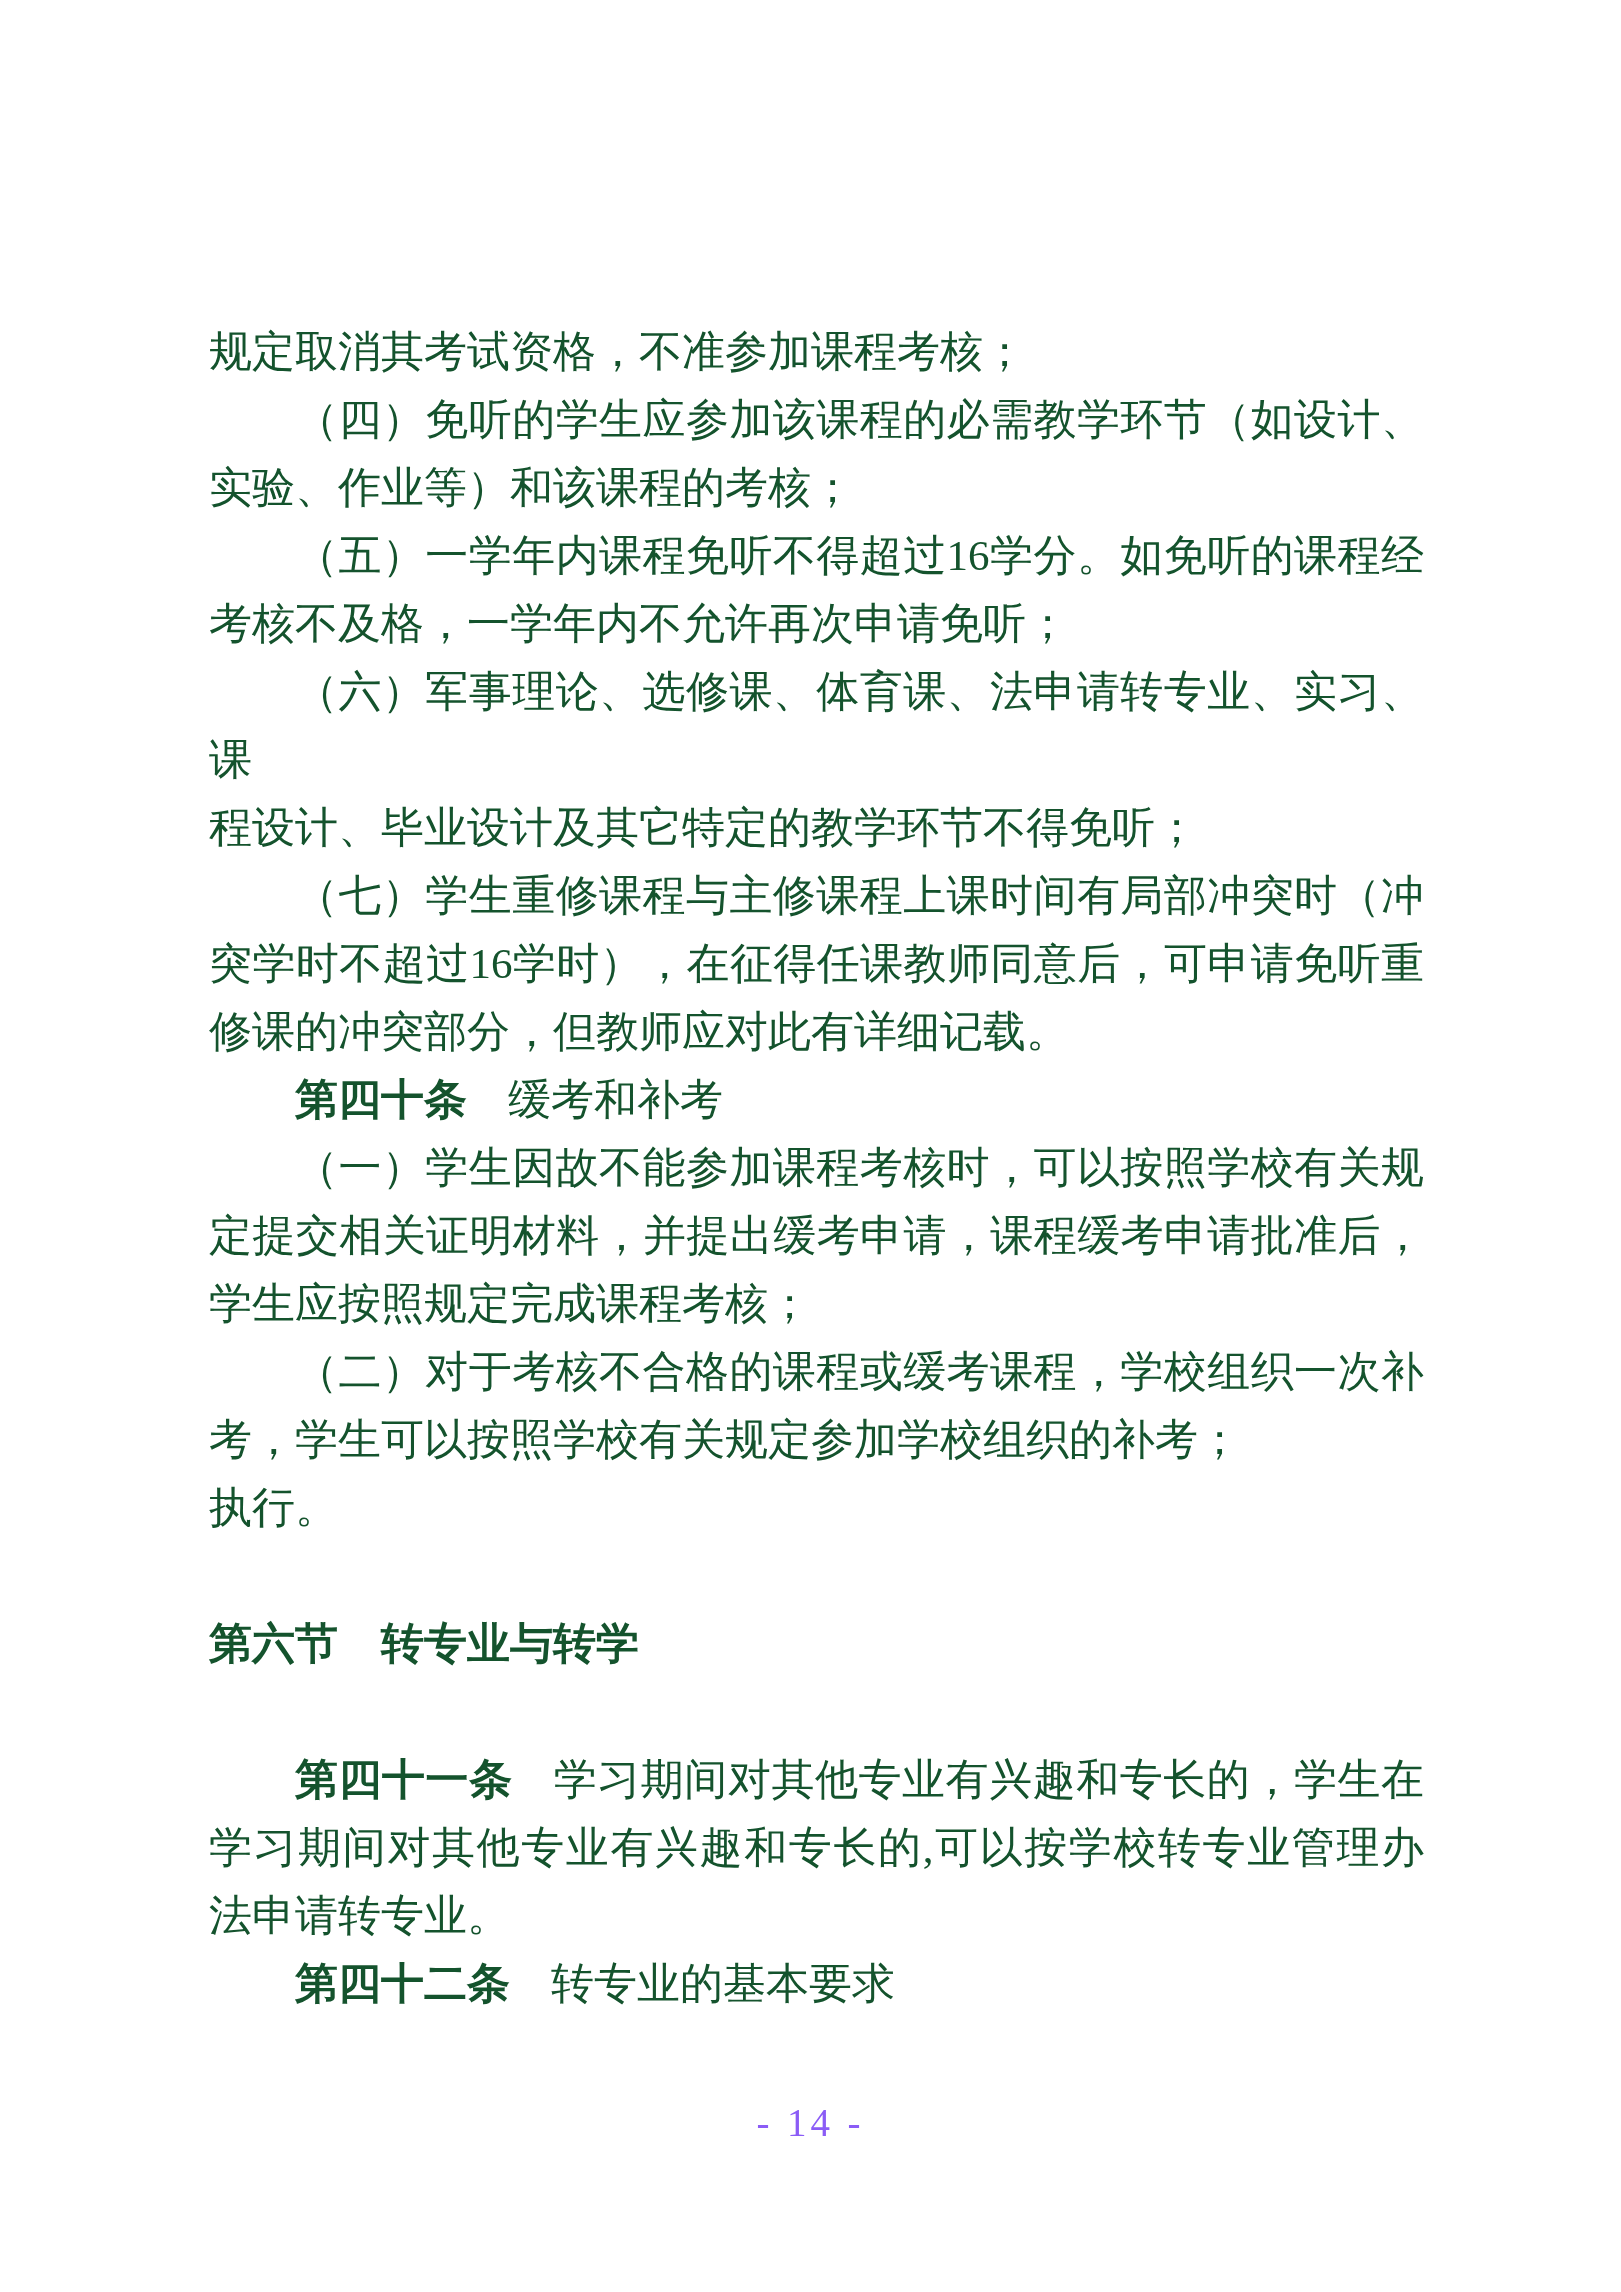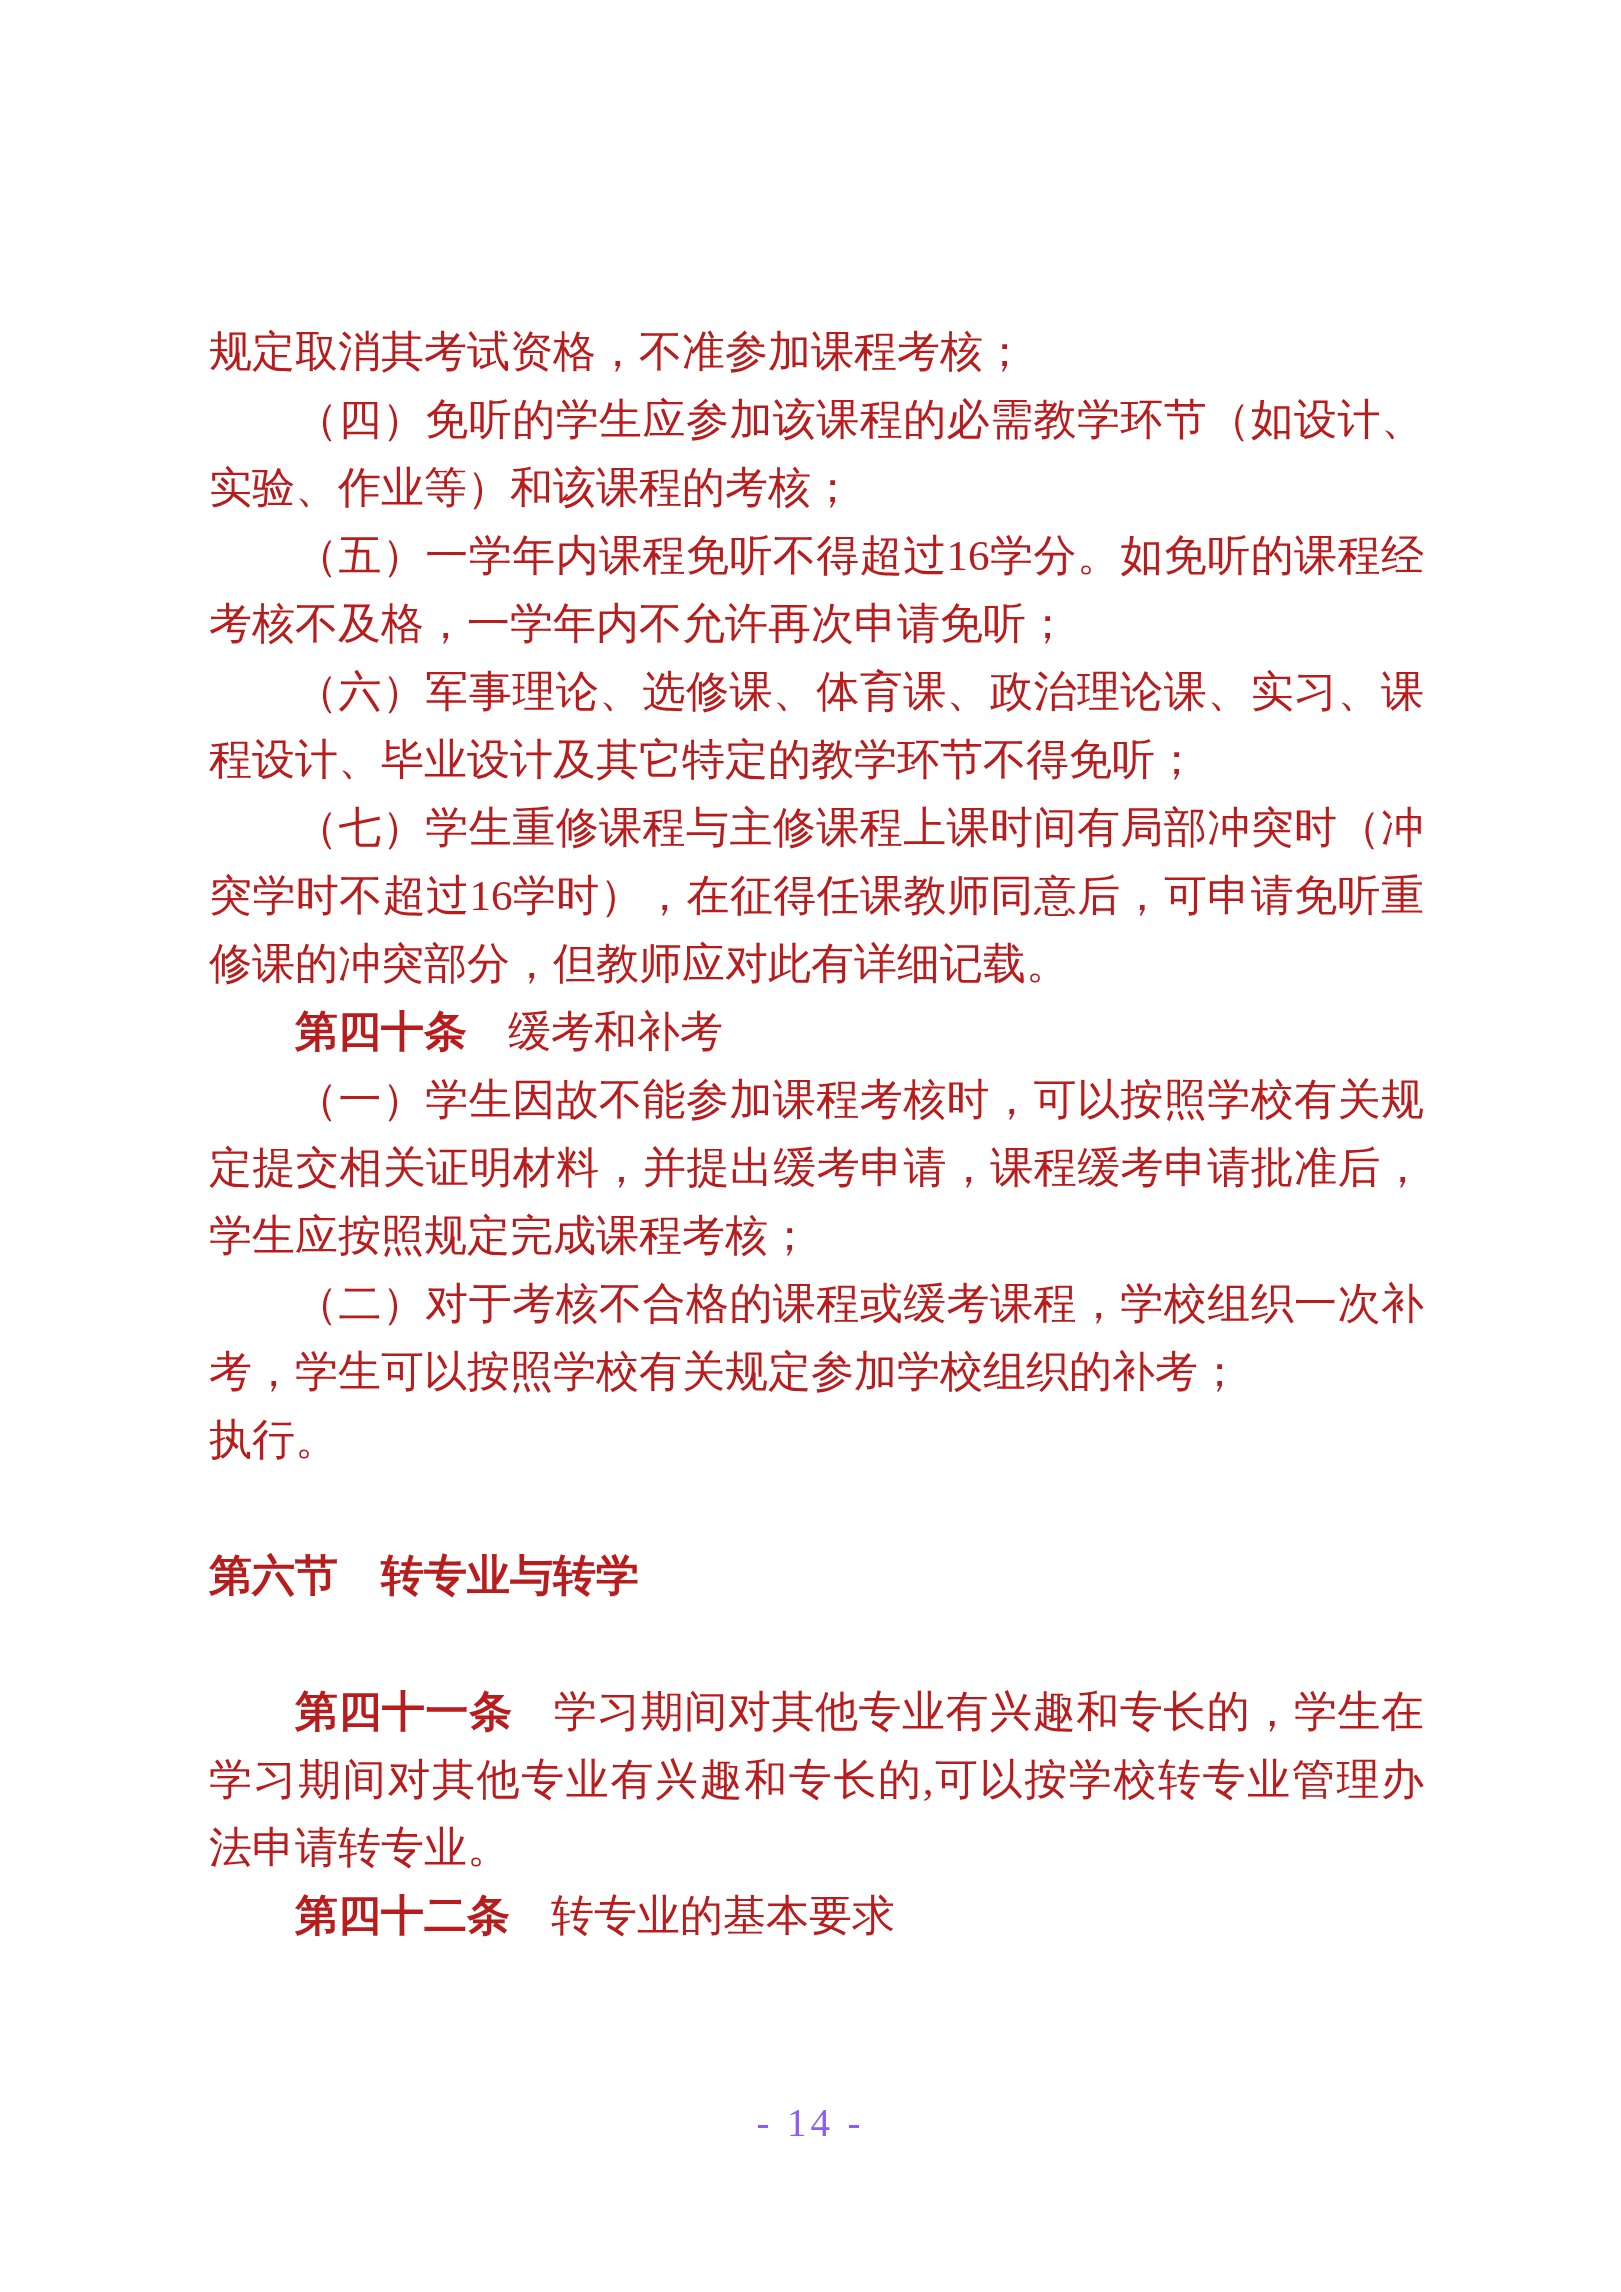--- a/index.html
+++ b/index.html
@@ -13,21 +13,21 @@
     height: 2293px;
     background: #ffffff;
     overflow: hidden;
     font-family: "Liberation Serif", "DejaVu Serif", serif;
   }
   .doc {
     position: absolute;
     left: 209px;
     top: 318px;
     width: 1215px;
-    color: #b91c1c;
+    color: #14532d;
     font-size: 43px;
     line-height: 68px;
   }
   .line {
     width: 100%;
     white-space: normal;
   }
   
   .j {
     text-align: justify;
@@ -73,21 +73,21 @@
 <body>
 
 <div class="page">
   <div class="doc">
 
     <div class="line">规定取消其考试资格，不准参加课程考核；</div>
     <div class="line ind j">（四）免听的学生应参加该课程的必需教学环节（如设计、</div>
     <div class="line">实验、作业等）和该课程的考核；</div>
     <div class="line ind j">（五）一学年内课程免听不得超过16学分。如免听的课程经</div>
     <div class="line">考核不及格，一学年内不允许再次申请免听；</div>
-    <div class="line ind j">（六）军事理论、选修课、体育课、政治理论课、实习、课</div>
+    <div class="line ind j">（六）军事理论、选修课、体育课、法申请转专业、实习、课</div>
     <div class="line">程设计、毕业设计及其它特定的教学环节不得免听；</div>
     <div class="line ind j">（七）学生重修课程与主修课程上课时间有局部冲突时（冲</div>
     <div class="line j">突学时不超过16学时），在征得任课教师同意后，可申请免听重</div>
     <div class="line">修课的冲突部分，但教师应对此有详细记载。</div>
 
     <div class="line art">
       <span class="lead">第四十条</span><span>缓考和补考</span>
     </div>
 
     <div class="line ind j">（一）学生因故不能参加课程考核时，可以按照学校有关规</div>

